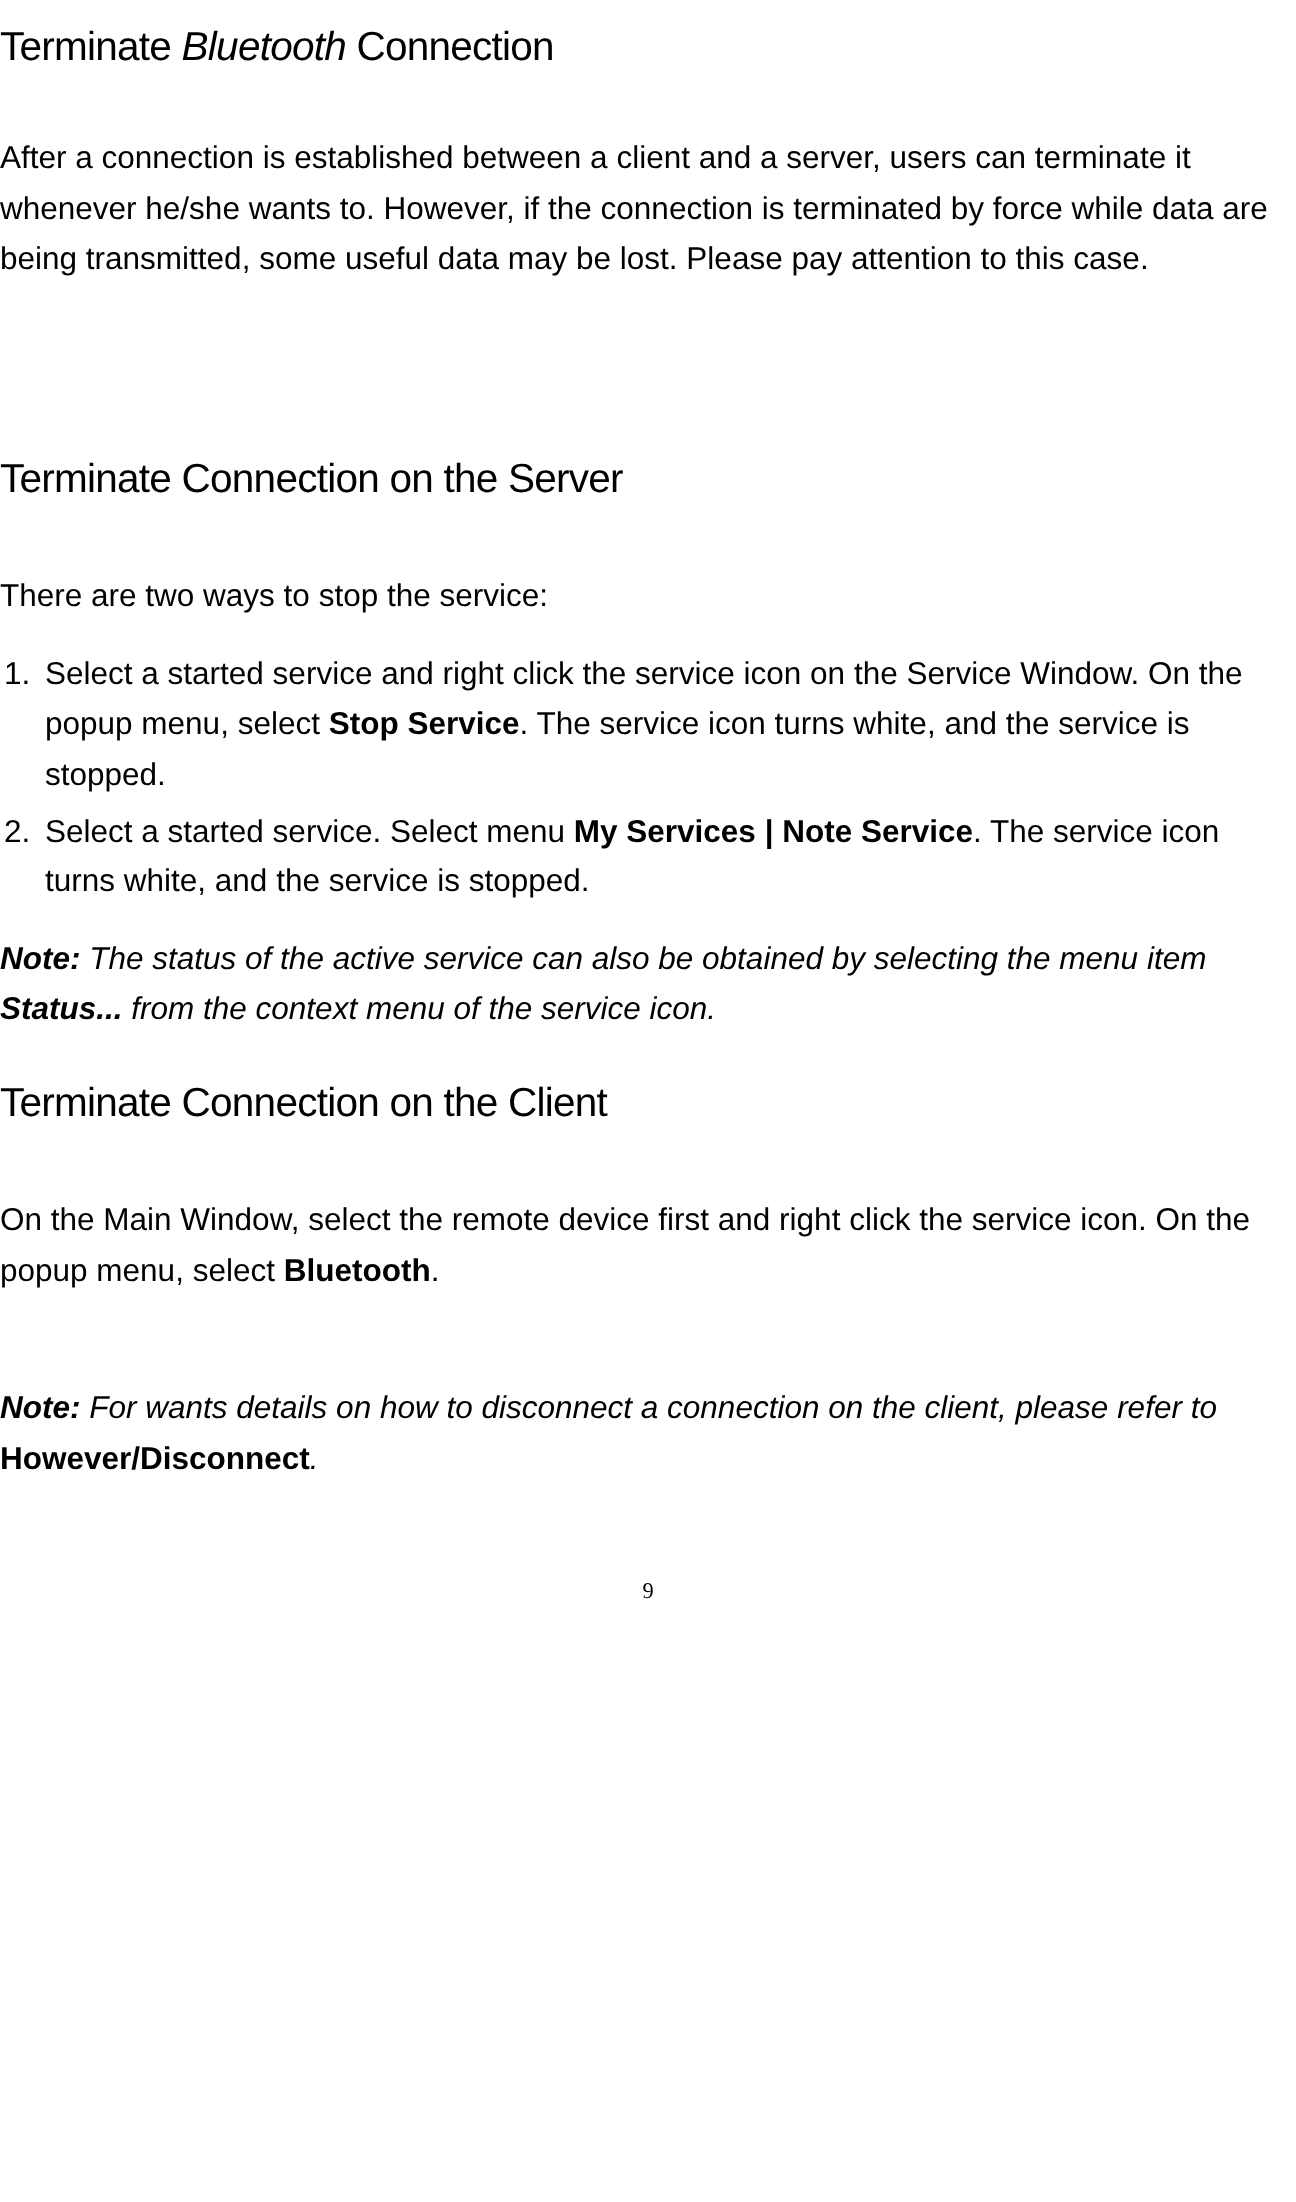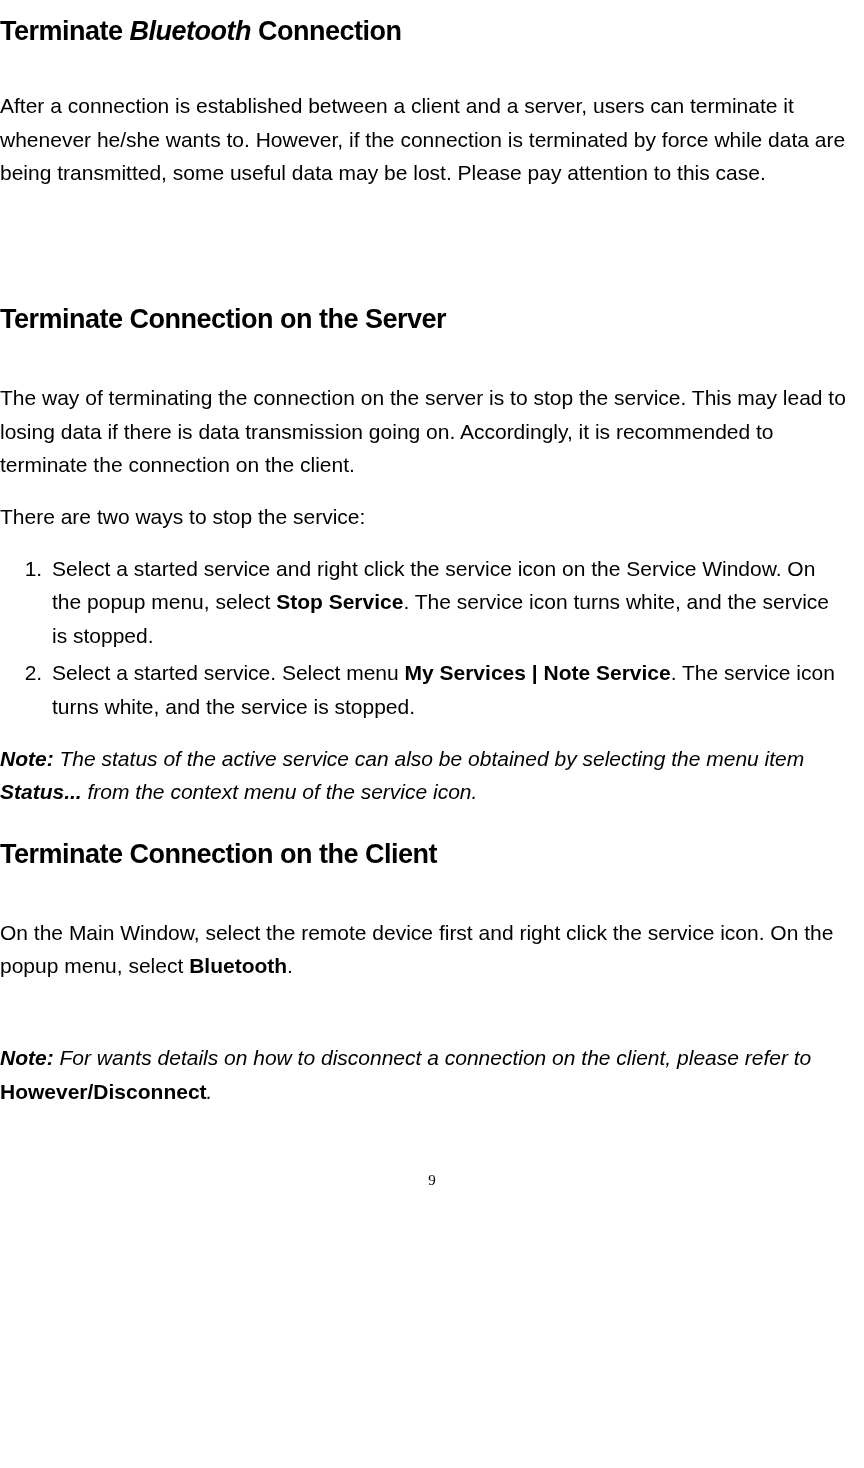--- a/index.html
+++ b/index.html
@@ -12,21 +12,21 @@
       line-height: 1.6;
     }
     .page {
       width: 864px;
       padding: 0 0 0 0;
       box-sizing: border-box;
     }
     h2 {
       font-family: Arial, Helvetica, sans-serif;
       font-size: 27px;
-      font-weight: 700;
+      font-weight: 400;
       margin: 0 0 36px 0;
       padding-top: 0;
       letter-spacing: -0.5px;
     }
     h2.section {
       margin-top: 80px;
       margin-bottom: 40px;
     }
     h2.subsection {
       margin-top: 24px;
@@ -36,21 +36,21 @@
       margin-top: 10px;
     }
     h2 .italic {
       font-style: italic;
     }
     p {
       margin: 0 0 18px 0;
     }
     ol {
       margin: 18px 16px 18px 0;
-      padding-left: 48px;
+      padding-left: 26px;
     }
     ol li {
       margin-bottom: 4px;
       padding-left: 4px;
     }
     .note-label {
       font-weight: bold;
       font-style: italic;
     }
     .italic-text {
@@ -85,21 +85,20 @@
   <h2 class="first-heading">
     <span>Terminate </span><span class="italic">Bluetooth</span><span> Connection</span>
   </h2>
 
   <p>After a connection is established between a client and a server, users can terminate it whenever he/she wants to. However, if the connection is terminated by force while data are being transmitted, some useful data may be lost. Please pay attention to this case.</p>
 
   <div class="gap-large"></div>
 
   <h2 class="section" style="margin-top:0">Terminate Connection on the Server</h2>
 
-  <p>The way of terminating the connection on the server is to stop the service. This may lead to losing data if there is data transmission going on. Accordingly, it is recommended to terminate the connection on the client.</p>
 
   <p>There are two ways to stop the service:</p>
 
   <ol>
     <li>
       <span>Select a started service and right click the service icon on the Service Window.   On the popup menu, select </span><span class="bold">Stop Service</span><span>. The service icon turns white, and the service is stopped.</span>
     </li>
     <li>
       <span>Select a started service. Select menu </span><span class="bold">My Services | Note Service</span><span>. The service icon turns white, and the service is stopped.</span>
     </li>

